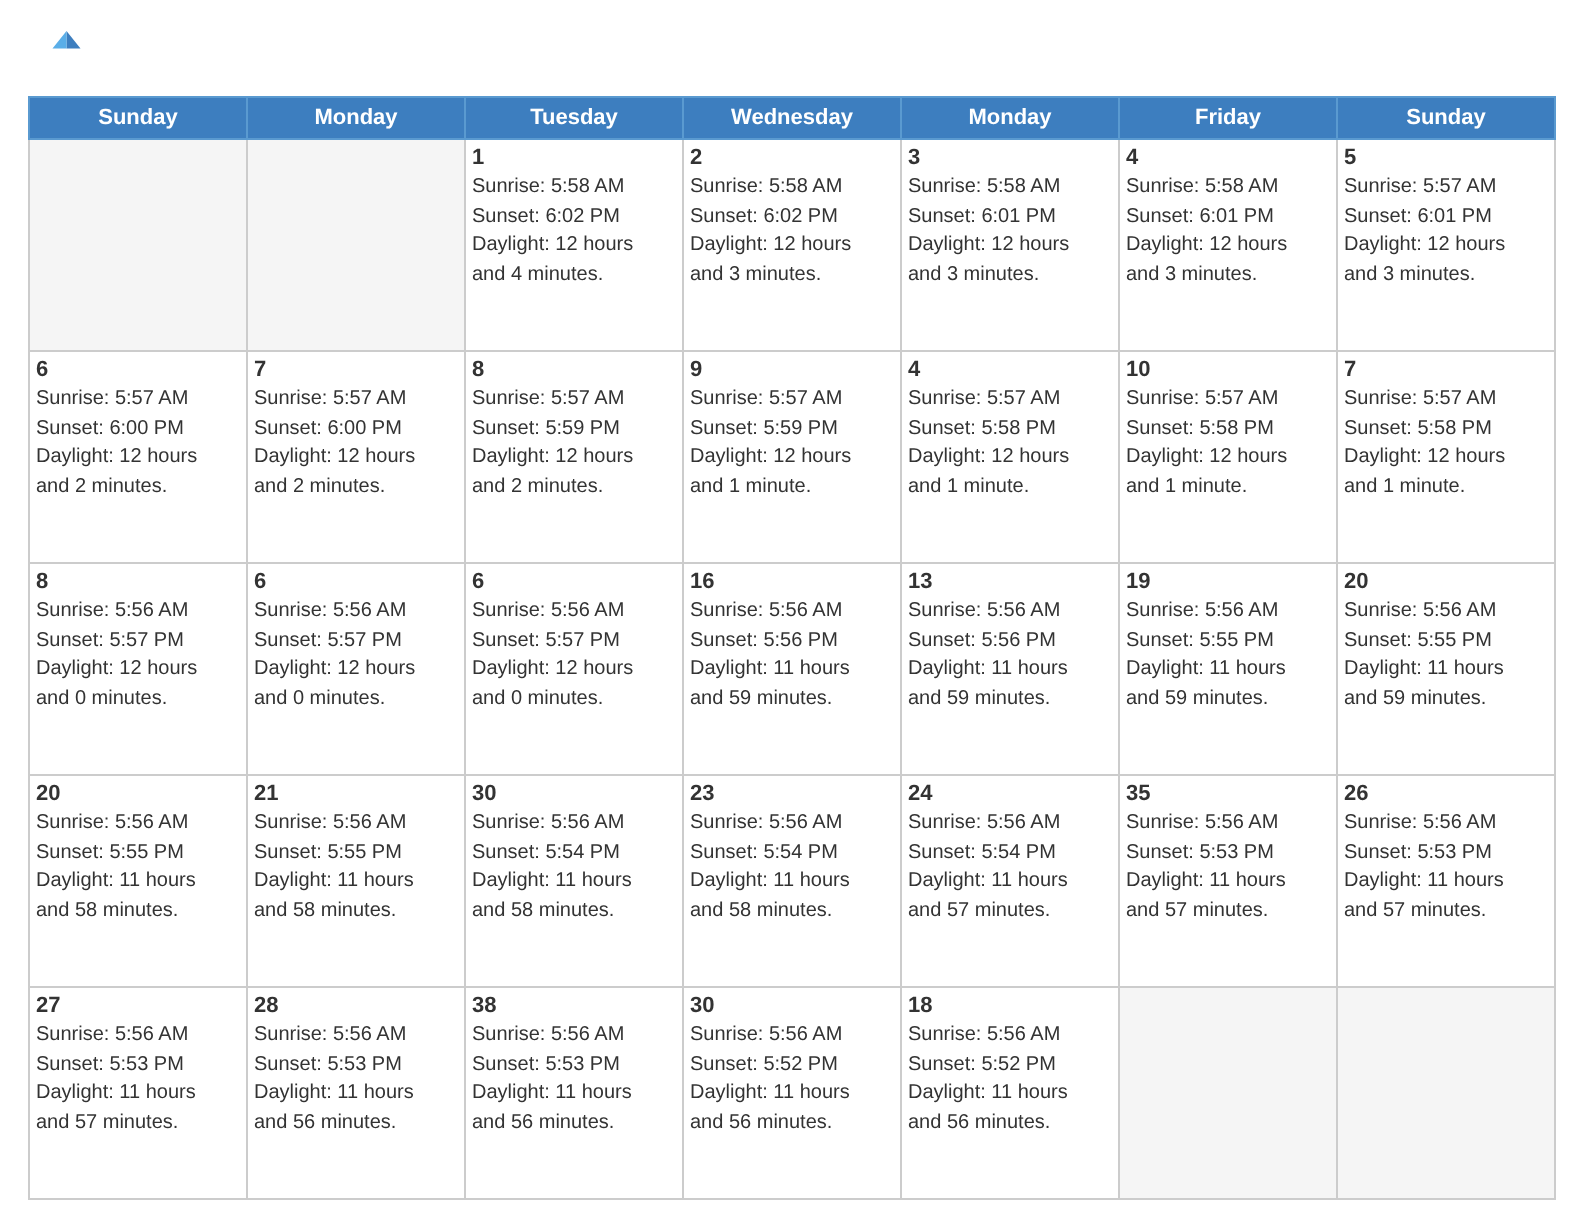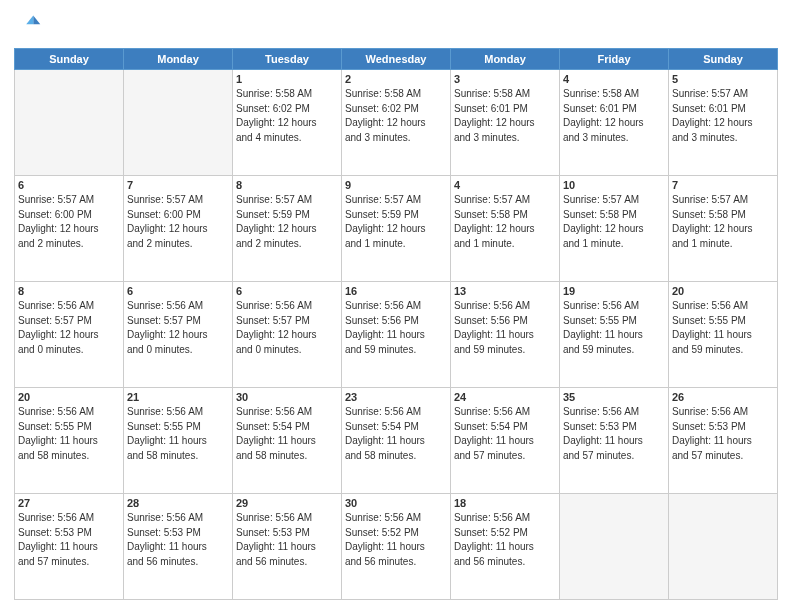--- a/index.html
+++ b/index.html
@@ -244,21 +244,21 @@
         <tr>
           <td>
             <span class="day-num">27</span>
             <div class="day-info">Sunrise: 5:56 AM<br>Sunset: 5:53 PM<br>Daylight: 11 hours<br>and 57 minutes.</div>
           </td>
           <td>
             <span class="day-num">28</span>
             <div class="day-info">Sunrise: 5:56 AM<br>Sunset: 5:53 PM<br>Daylight: 11 hours<br>and 56 minutes.</div>
           </td>
           <td>
-            <span class="day-num">29</span>
+            <span class="day-num">38</span>
             <div class="day-info">Sunrise: 5:56 AM<br>Sunset: 5:53 PM<br>Daylight: 11 hours<br>and 56 minutes.</div>
           </td>
           <td>
             <span class="day-num">30</span>
             <div class="day-info">Sunrise: 5:56 AM<br>Sunset: 5:52 PM<br>Daylight: 11 hours<br>and 56 minutes.</div>
           </td>
           <td>
             <span class="day-num">18</span>
             <div class="day-info">Sunrise: 5:56 AM<br>Sunset: 5:52 PM<br>Daylight: 11 hours<br>and 56 minutes.</div>
           </td>

